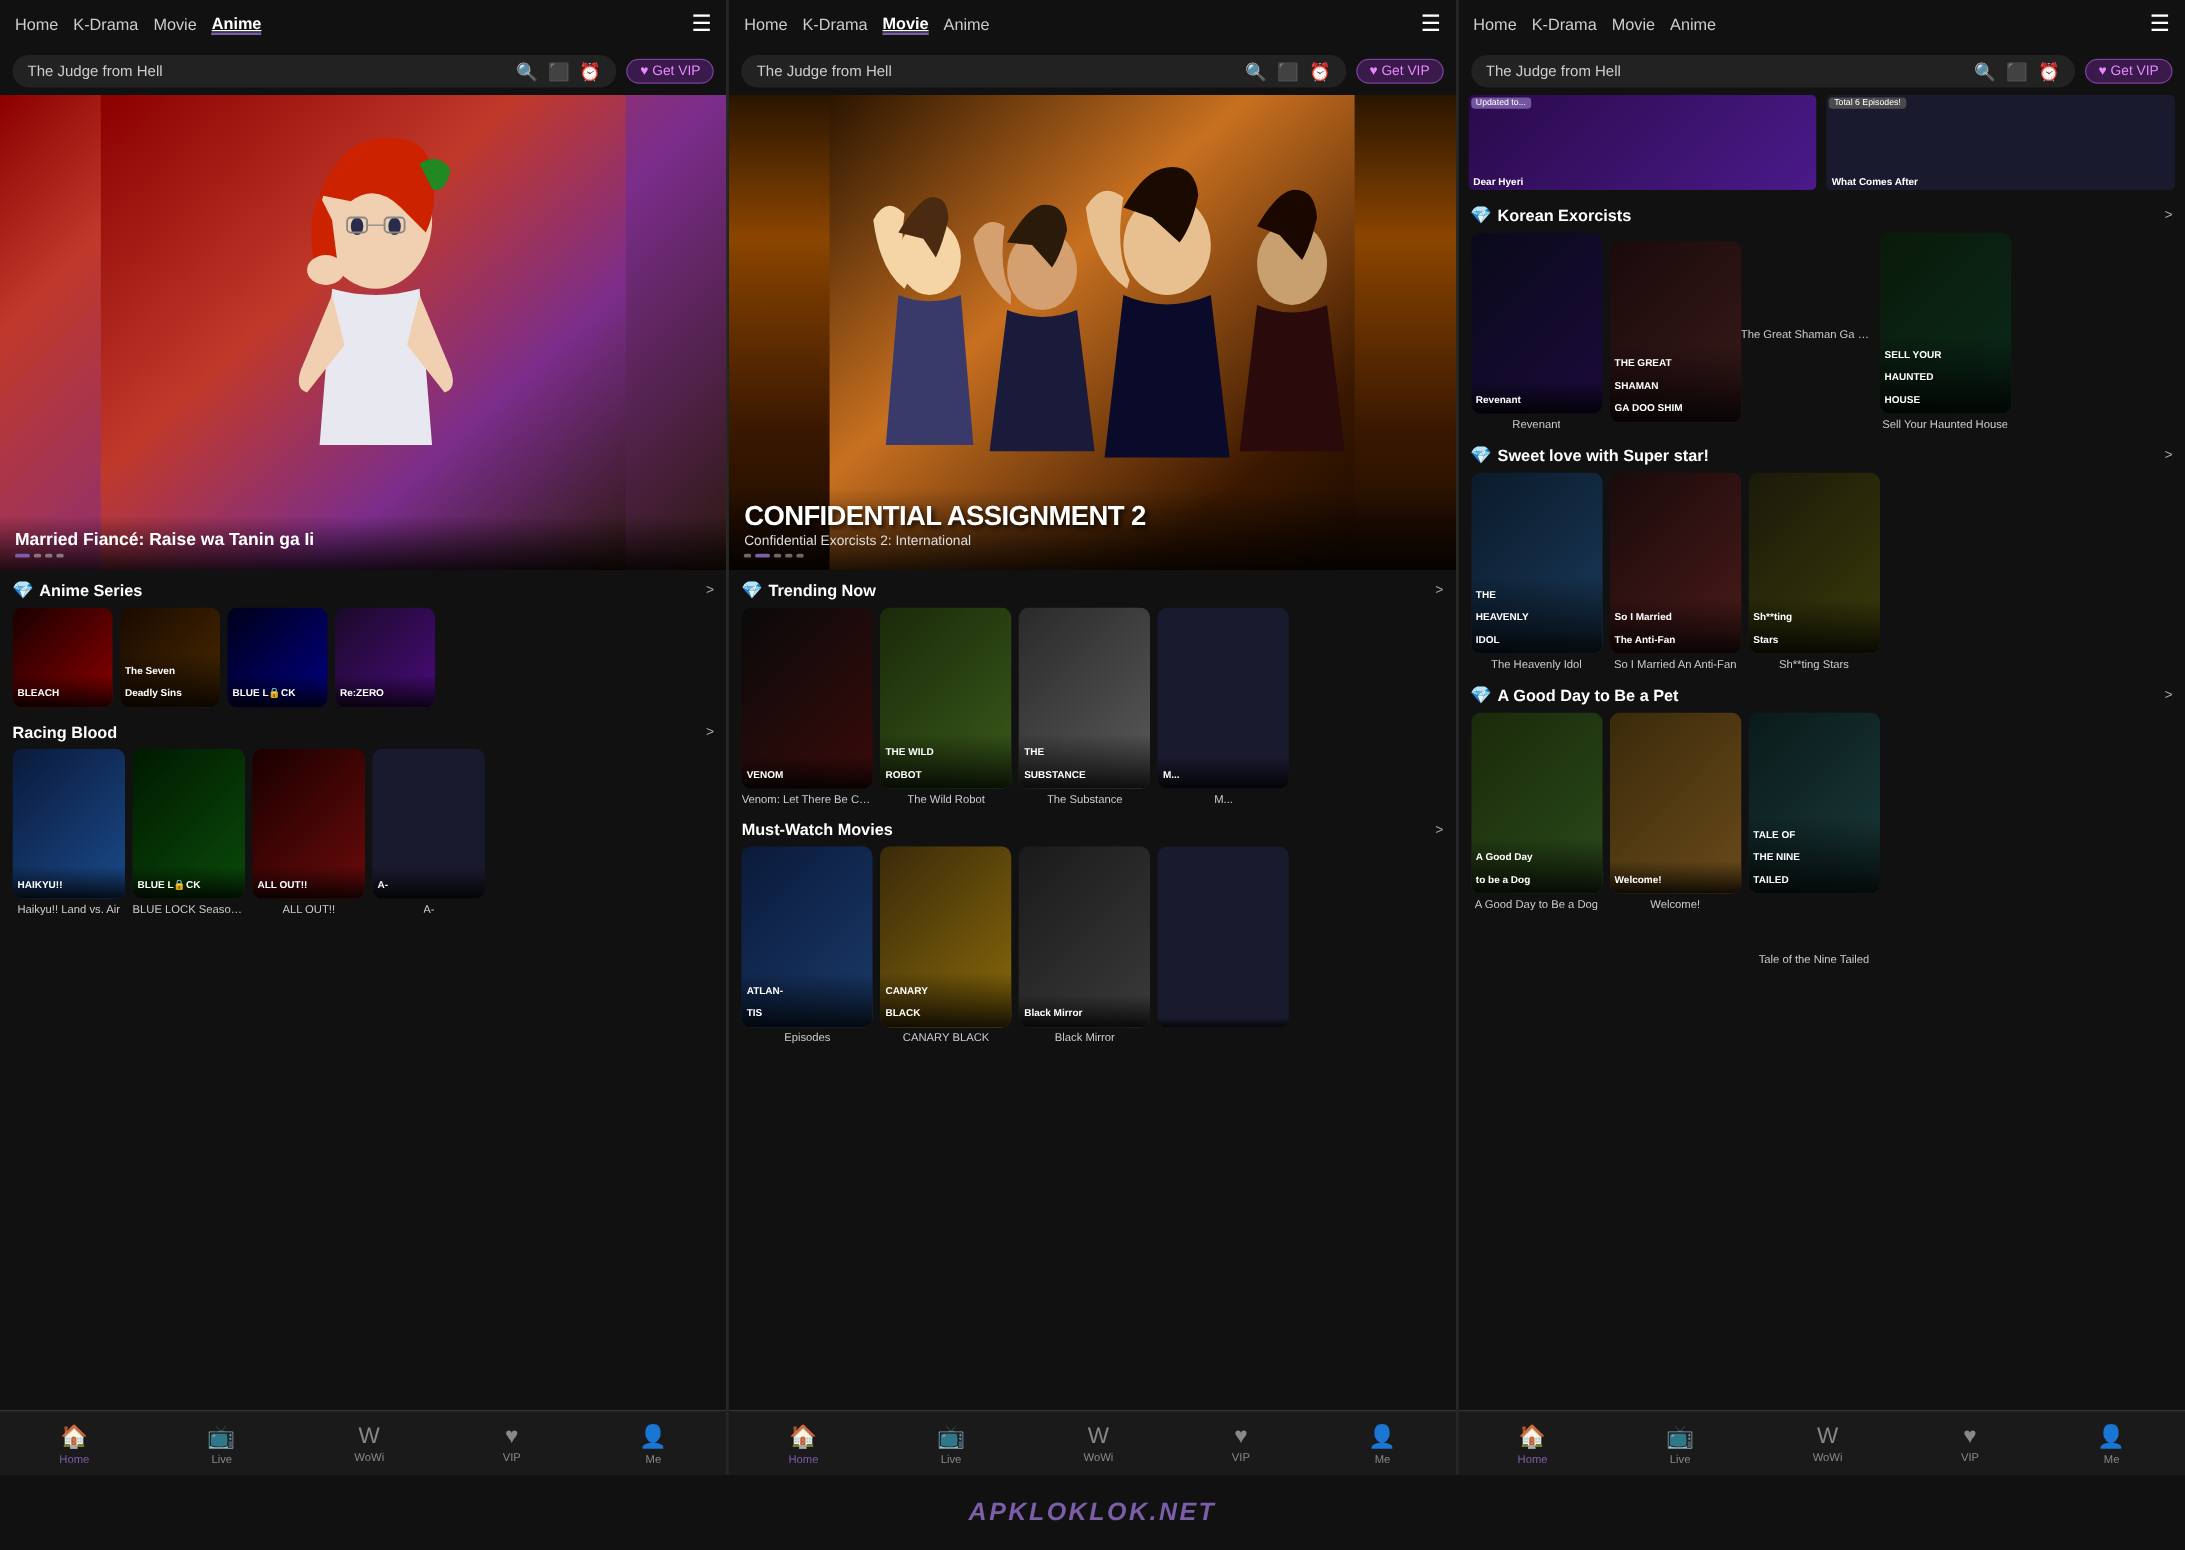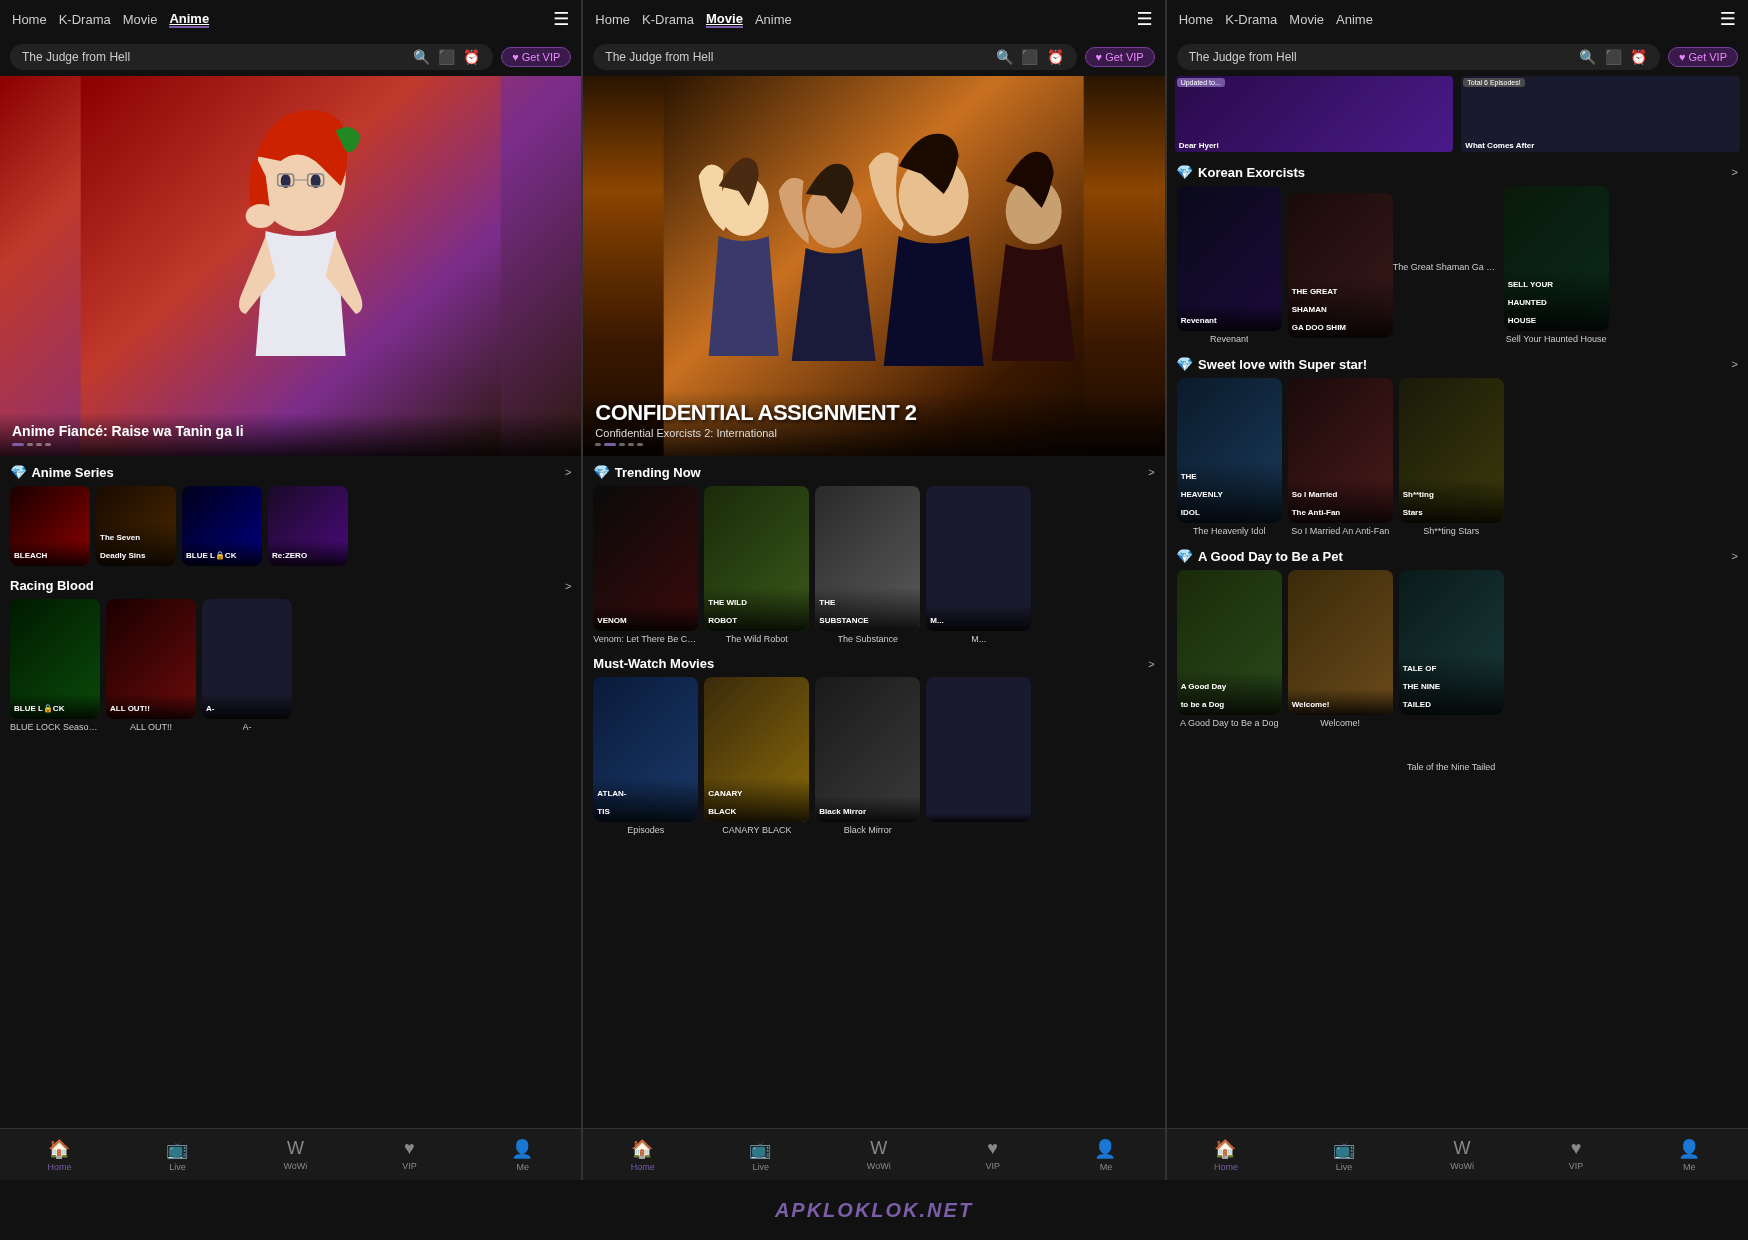--- a/index.html
+++ b/index.html
@@ -326,21 +326,21 @@
         <line x1="213" y1="104" x2="227" y2="104" stroke="#888" stroke-width="1"></line>
 
         <path d="M185 155 L175 280 L265 280 L255 155 Q220 165 185 155Z" fill="#e8e8f0"></path>
 
         <path d="M185 160 L160 220 Q155 235 165 238 L195 200 Z" fill="#f0d0b0"></path>
         <path d="M255 160 L280 220 Q285 235 275 238 L245 200 Z" fill="#f0d0b0"></path>
 
         <ellipse cx="180" cy="140" rx="15" ry="12" fill="#f0d0b0"></ellipse>
       </svg>
     <div class="hero-overlay">
-            <div class="hero-title">Anime Fiancé: Raise wa Tanin ga Ii</div>
+            <div class="hero-title">Married Fiancé: Raise wa Tanin ga Ii</div>
             <div class="hero-dots">
               <div class="hero-dot active"></div>
               <div class="hero-dot"></div>
               <div class="hero-dot"></div>
               <div class="hero-dot"></div>
             </div>
           </div></div>
         <div class="section">
           <div class="section-header">
             <div class="section-title">
@@ -374,20 +374,26 @@
           </div>
         </div>
         <div class="section">
           <div class="section-header">
             <div class="section-title">
               <span>Racing Blood</span>
             </div>
             <span class="section-more">&gt;</span>
           </div>
           <div class="card-row">
+            <div style="display: flex; flex-direction: column; align-items: center;">
+              <div style="background: linear-gradient(135deg, rgb(10, 26, 58), rgb(26, 74, 138)); border-radius: 8px; overflow: hidden; position: relative; cursor: pointer; width: 90px; height: 120px;">
+                <div style="position: absolute; bottom: 0px; left: 0px; right: 0px; padding: 4px; background: linear-gradient(transparent, rgba(0, 0, 0, 0.85));"><span style="color: rgb(255, 255, 255); font-size: 8px; font-weight: 700; white-space: pre-line; line-height: 1.2;">HAIKYU!!</span></div>
+              </div>
+              <div class="card-below-label" style="max-width: 90px;">Haikyu!! Land vs. Air</div>
+            </div>
             <div style="display: flex; flex-direction: column; align-items: center;">
               <div style="background: linear-gradient(135deg, rgb(0, 26, 0), rgb(10, 74, 10)); border-radius: 8px; overflow: hidden; position: relative; cursor: pointer; width: 90px; height: 120px;">
                 <div style="position: absolute; bottom: 0px; left: 0px; right: 0px; padding: 4px; background: linear-gradient(transparent, rgba(0, 0, 0, 0.85));"><span style="color: rgb(255, 255, 255); font-size: 8px; font-weight: 700; white-space: pre-line; line-height: 1.2;">BLUE L🔒CK</span></div>
               </div>
               <div class="card-below-label" style="max-width: 90px;">BLUE LOCK Season 2</div>
             </div>
             <div style="display: flex; flex-direction: column; align-items: center;">
               <div style="background: linear-gradient(135deg, rgb(26, 0, 0), rgb(106, 10, 10)); border-radius: 8px; overflow: hidden; position: relative; cursor: pointer; width: 90px; height: 120px;">
                 <div style="position: absolute; bottom: 0px; left: 0px; right: 0px; padding: 4px; background: linear-gradient(transparent, rgba(0, 0, 0, 0.85));"><span style="color: rgb(255, 255, 255); font-size: 8px; font-weight: 700; white-space: pre-line; line-height: 1.2;">ALL OUT!!</span></div>
               </div>

